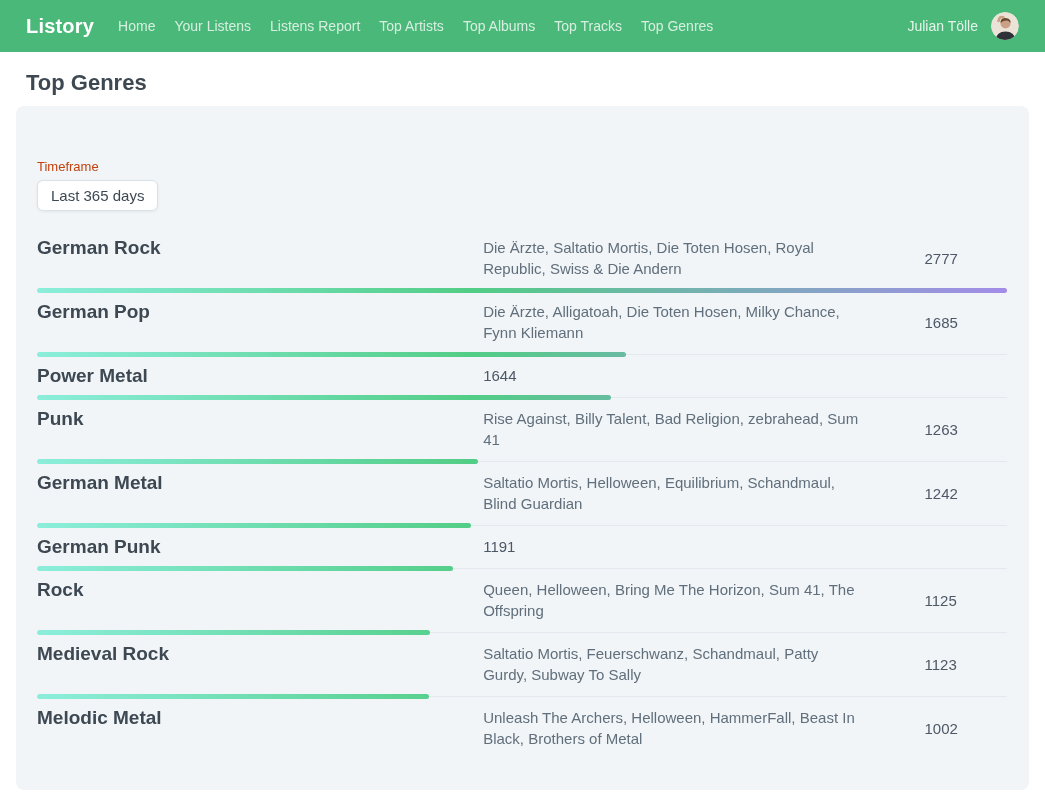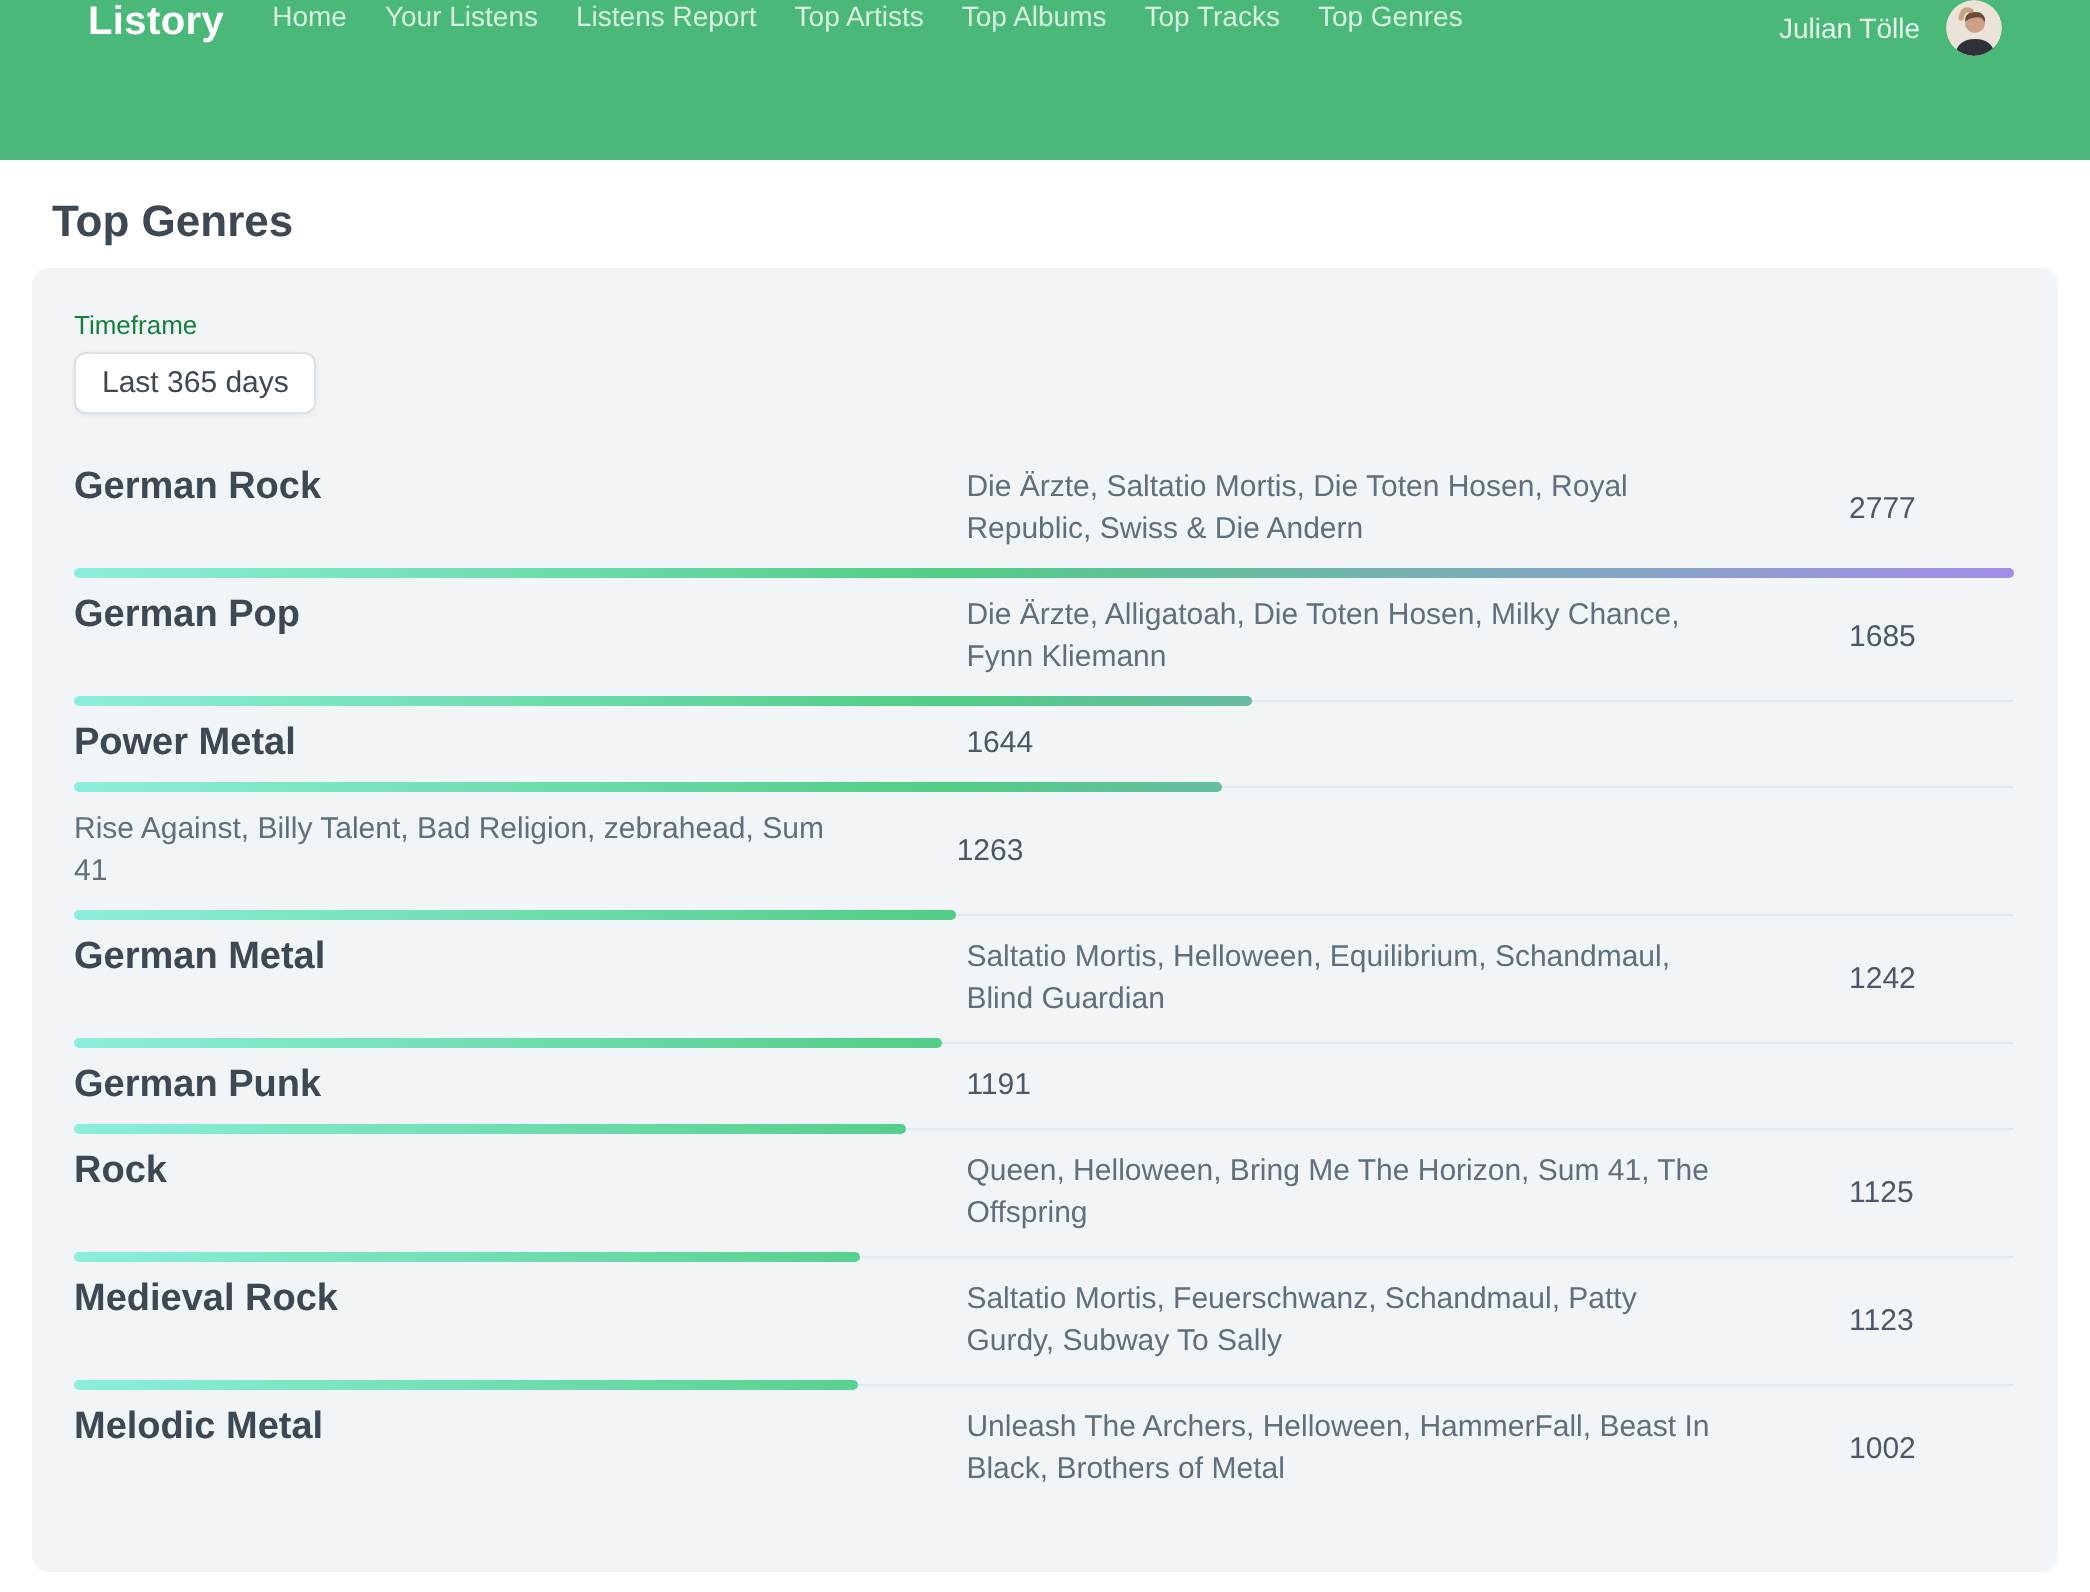--- a/index.html
+++ b/index.html
@@ -12,34 +12,34 @@
     --bar-start:#8ceedb;
     --bar-mid:#52cd86;
     --bar-end:#a38ce9;
     --button-bg:#ffffff;
     --button-border:#dae1e7;
   }
   *{box-sizing:border-box;margin:0;padding:0;}
   html,body{width:1045px;height:796px;overflow:hidden;background:#ffffff;
     font-family:"Liberation Sans","DejaVu Sans",sans-serif;}
   
-  .navbar{height:80px;background:var(--navbar-bg);display:flex;align-items:flex-start;
-    padding:0 44px;color:#fff;}
+  .navbar{height:52px;background:var(--navbar-bg);display:flex;align-items:center;
+    padding:0 26px;color:#fff;}
   .brand{font-size:20px;font-weight:700;color:#ffffff;letter-spacing:.2px;cursor:pointer;}
   .nav-links{display:flex;list-style:none;margin-left:24px;gap:19px;}
   .nav-links li{font-size:14px;color:rgba(255,255,255,0.78);cursor:pointer;white-space:nowrap;}
   .nav-right{margin-left:auto;display:flex;align-items:center;gap:13px;}
   .user-name{font-size:14px;color:rgba(255,255,255,0.85);}
   .avatar{width:28px;height:28px;border-radius:50%;overflow:hidden;flex:0 0 auto;cursor:pointer;}
   
   .main{padding:0 16px;}
   .page-title{font-size:22px;font-weight:600;color:var(--heading-text);
     margin:18px 0 10px 10px;}
   .card{background:var(--card-bg);border-radius:8px;padding:21px 22px 30px 21px;}
-  .filter-label{font-size:13px;color:#15803d;margin-bottom:6px;}
+  .filter-label{font-size:13px;color:#c2410c;margin-bottom:6px;margin-top:32px;}
   .timeframe-btn{display:inline-block;background:var(--button-bg);
     border:1px solid var(--button-border);border-radius:6px;padding:6px 13px;
     font-size:15px;color:var(--heading-text);font-family:inherit;cursor:pointer;
     box-shadow:0 1px 3px rgba(0,0,0,.06);}
   
   .genres-table{margin-top:16px;}
   .genre-row{position:relative;display:flex;align-items:stretch;
     border-bottom:1px solid var(--row-border);padding:10px 0 11px 0;}
   .genre-row:last-child{border-bottom:none;}
   .genre-name{width:46%;font-size:19px;font-weight:700;color:var(--heading-text);
@@ -110,20 +110,21 @@
   </div>
 
   <div class="genre-row">
     <div class="genre-name">Power Metal</div>
     <div class="genre-count">1644</div>
     <div class="genre-bar" style="width: 59.2006%; background-size: 168.917% 100%;"></div>
   </div>
 
 
   <div class="genre-row">
+    <div class="genre-name">Punk</div>
     <div class="genre-artists">Rise Against, Billy Talent, Bad Religion, zebrahead, Sum 41</div>
     <div class="genre-count">1263</div>
     <div class="genre-bar" style="width: 45.4807%; background-size: 219.873% 100%;"></div>
   </div>
 
   <div class="genre-row">
     <div class="genre-name">German Metal</div>
     <div class="genre-artists">Saltatio Mortis, Helloween, Equilibrium, Schandmaul, Blind Guardian</div>
     <div class="genre-count">1242</div>
     <div class="genre-bar" style="width: 44.7245%; background-size: 223.591% 100%;"></div>

